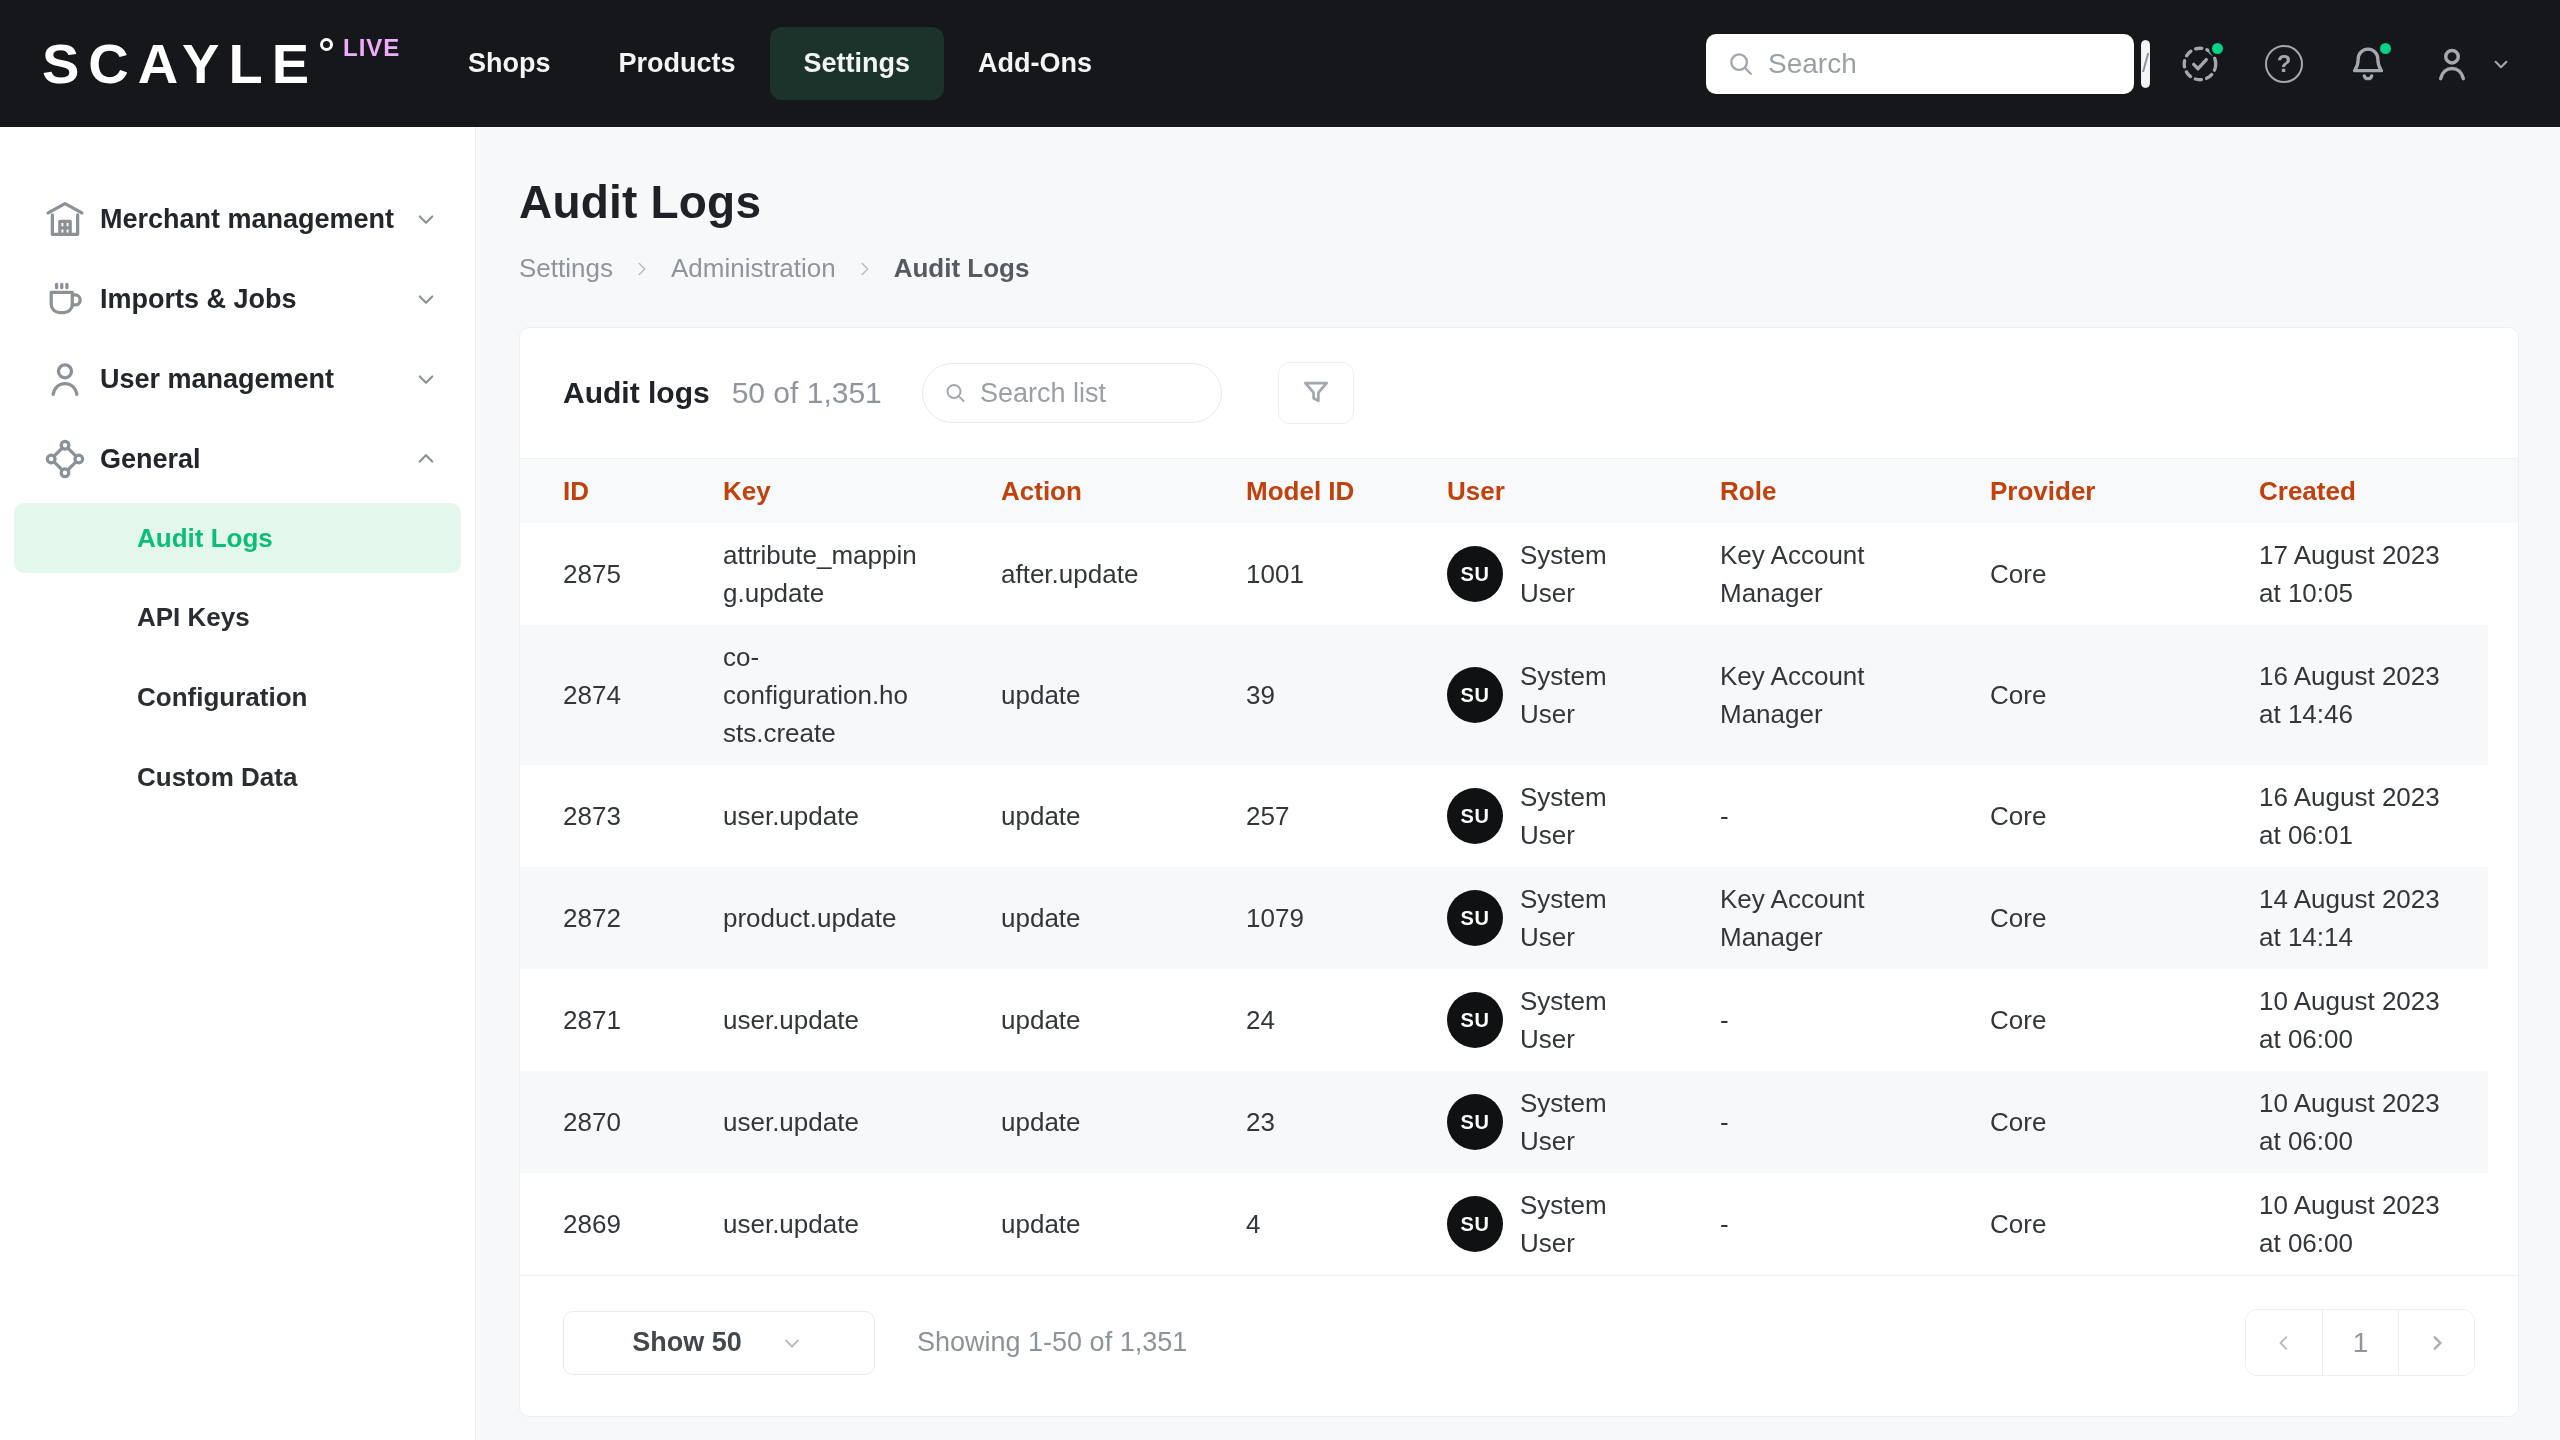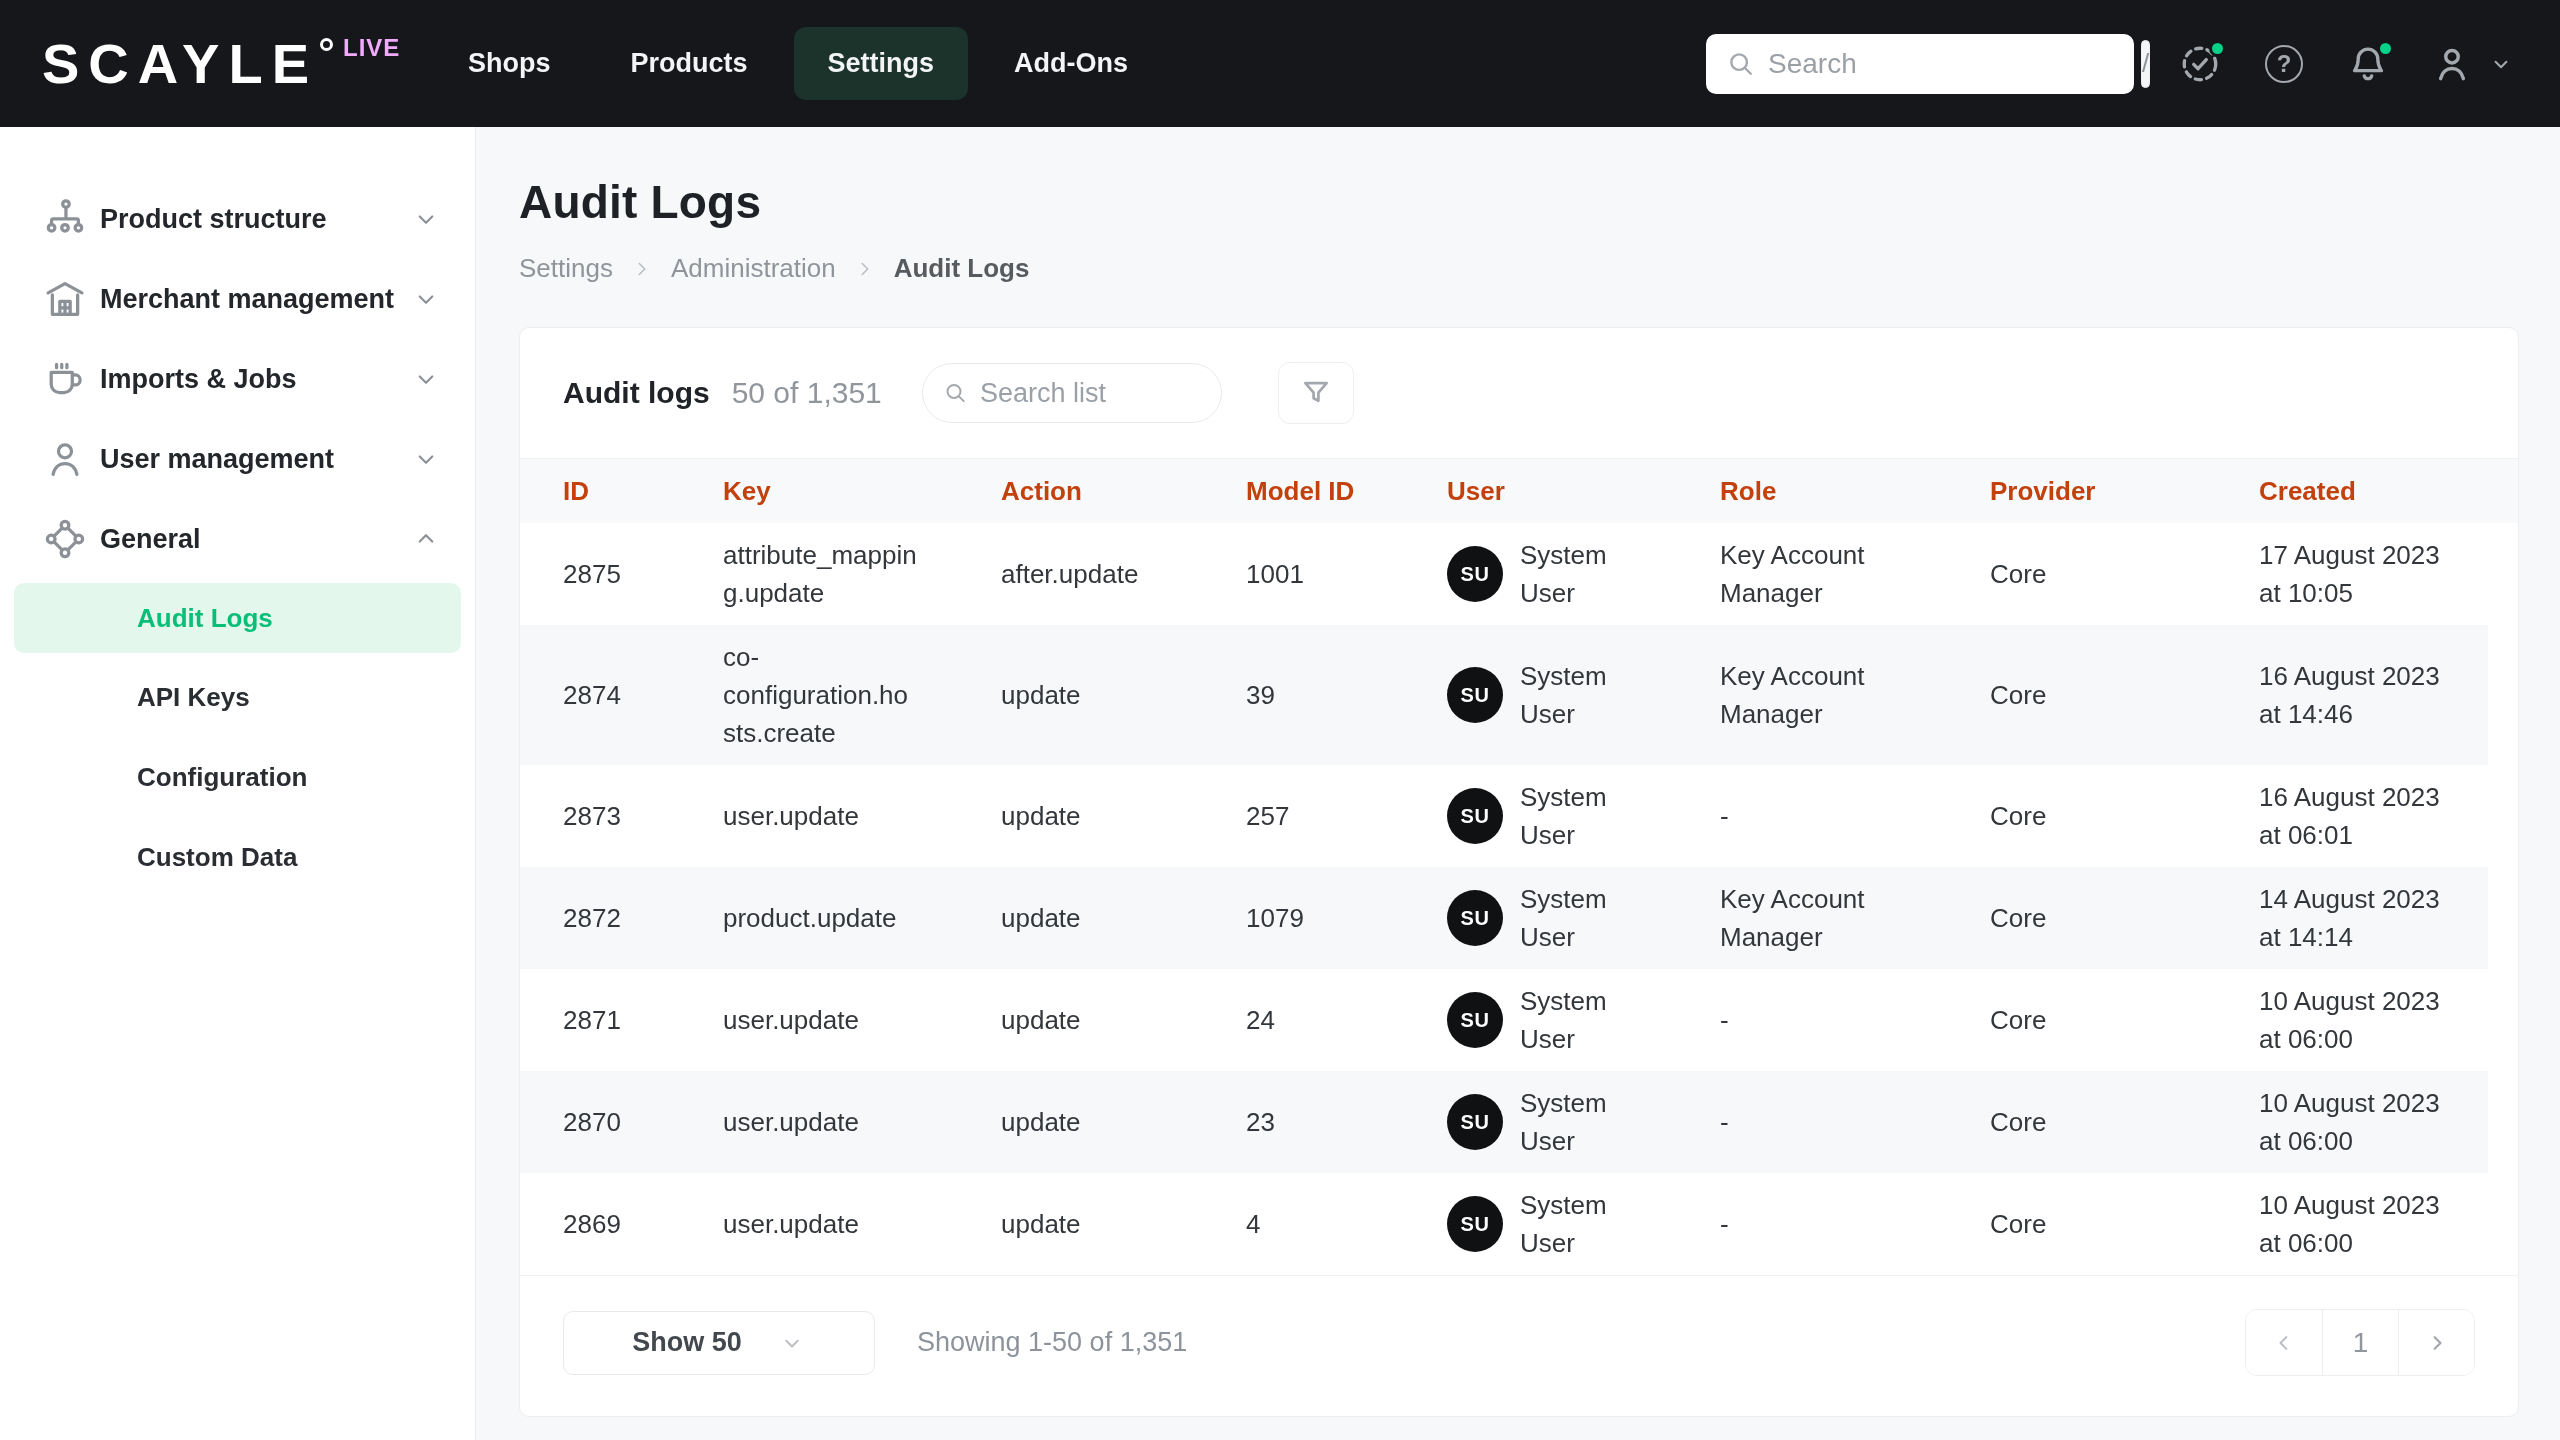--- a/index.html
+++ b/index.html
@@ -6,21 +6,21 @@
   html,body { width:2560px; height:1440px; overflow:hidden;
     font-family:"Liberation Sans","DejaVu Sans",sans-serif;
     background:#f7f8fa; color:#33373b; }
 
   
   .topbar { height:127px; background:#16171a; display:flex; align-items:center; }
   .logo-area { display:flex; align-items:flex-start; padding:0 0 0 42px; width:434px; }
   .logo-text { color:#ffffff; font-size:56px; font-weight:800; letter-spacing:9px; line-height:64px; }
   .logo-ring { width:13px; height:13px; border:3.5px solid #ffffff; border-radius:50%; margin:6px 10px 0 2px; }
   .logo-live { color:#f0abfc; font-size:24px; font-weight:800; letter-spacing:1px; margin-top:2px; }
-  .topnav { display:flex; align-items:flex-end; gap:12px; }
+  .topnav { display:flex; align-items:flex-end; }
   .topnav-item { color:#f2f4f5; font-size:27px; font-weight:600; padding:21px 34px; border-radius:12px; cursor:pointer; }
   .topnav-item.active { background:#1b332b; }
   .topbar-right { margin-left:auto; display:flex; align-items:center; padding-right:46px; }
   .search-box { width:428px; height:60px; background:#ffffff; border-radius:10px; display:flex; align-items:center; padding:0 8px 0 20px; }
   .search-box svg { flex:0 0 auto; }
   .search-input { border:none; outline:none; flex:1; font-size:28px; color:#3b82f6; padding:0 12px; font-family:Liberation Sans, sans-serif; background:transparent; }
   .search-input::placeholder { color:#9aa0a6; }
   .slash-badge { width:46px; height:48px; background:#f4f5f7; border:1px solid #eceef0; border-radius:8px;
     color:#8d939a; font-size:26px; display:flex; align-items:center; justify-content:center; }
   .topbar-icons { display:flex; align-items:center; gap:40px; margin-left:44px; }
@@ -145,37 +145,20 @@
             <path d="m7 10 5 5 5-5"></path>
           </svg>
       </div>
     </div>
   </div>
 </header>
 
 <div class="body-row">
 
   <aside class="sidebar">
-    <div class="side-item">
-      <span class="s-icon">
-        <svg class="icon" width="46" height="46" viewBox="0 0 24 24">
-            <circle cx="12.5" cy="4.2" r="1.7"></circle>
-            <path d="M12.5 5.9V9M5 14.6v-1.8c0-.5.4-.9 1-.9h12c.6 0 1 .4 1 .9v1.8M12.5 9v2.9"></path>
-            <circle cx="5" cy="16.6" r="1.7"></circle>
-            <circle cx="12" cy="16.6" r="1.7"></circle>
-            <circle cx="19" cy="16.6" r="1.7"></circle>
-          </svg>
-      </span>
-      <span class="s-label">Product structure</span>
-      <span class="s-chevron">
-          <svg class="icon" width="30" height="30" viewBox="0 0 24 24">
-            <path d="m7 10 5 5 5-5"></path>
-          </svg>
-        </span>
-    </div>
     <div class="side-item">
       <span class="s-icon">
         <svg class="icon" width="46" height="46" viewBox="0 0 24 24">
             <path d="M3.2 8.8 12 4l8.8 4.8"></path>
             <path d="M5.4 9.8V20h13.2V9.8"></path>
             <path d="M9.3 13.3h5.4V20H9.3zM12 13.3V20M9.3 16.6h5.4"></path>
           </svg>
       </span>
       <span class="s-label">Merchant management</span>
       <span class="s-chevron">

